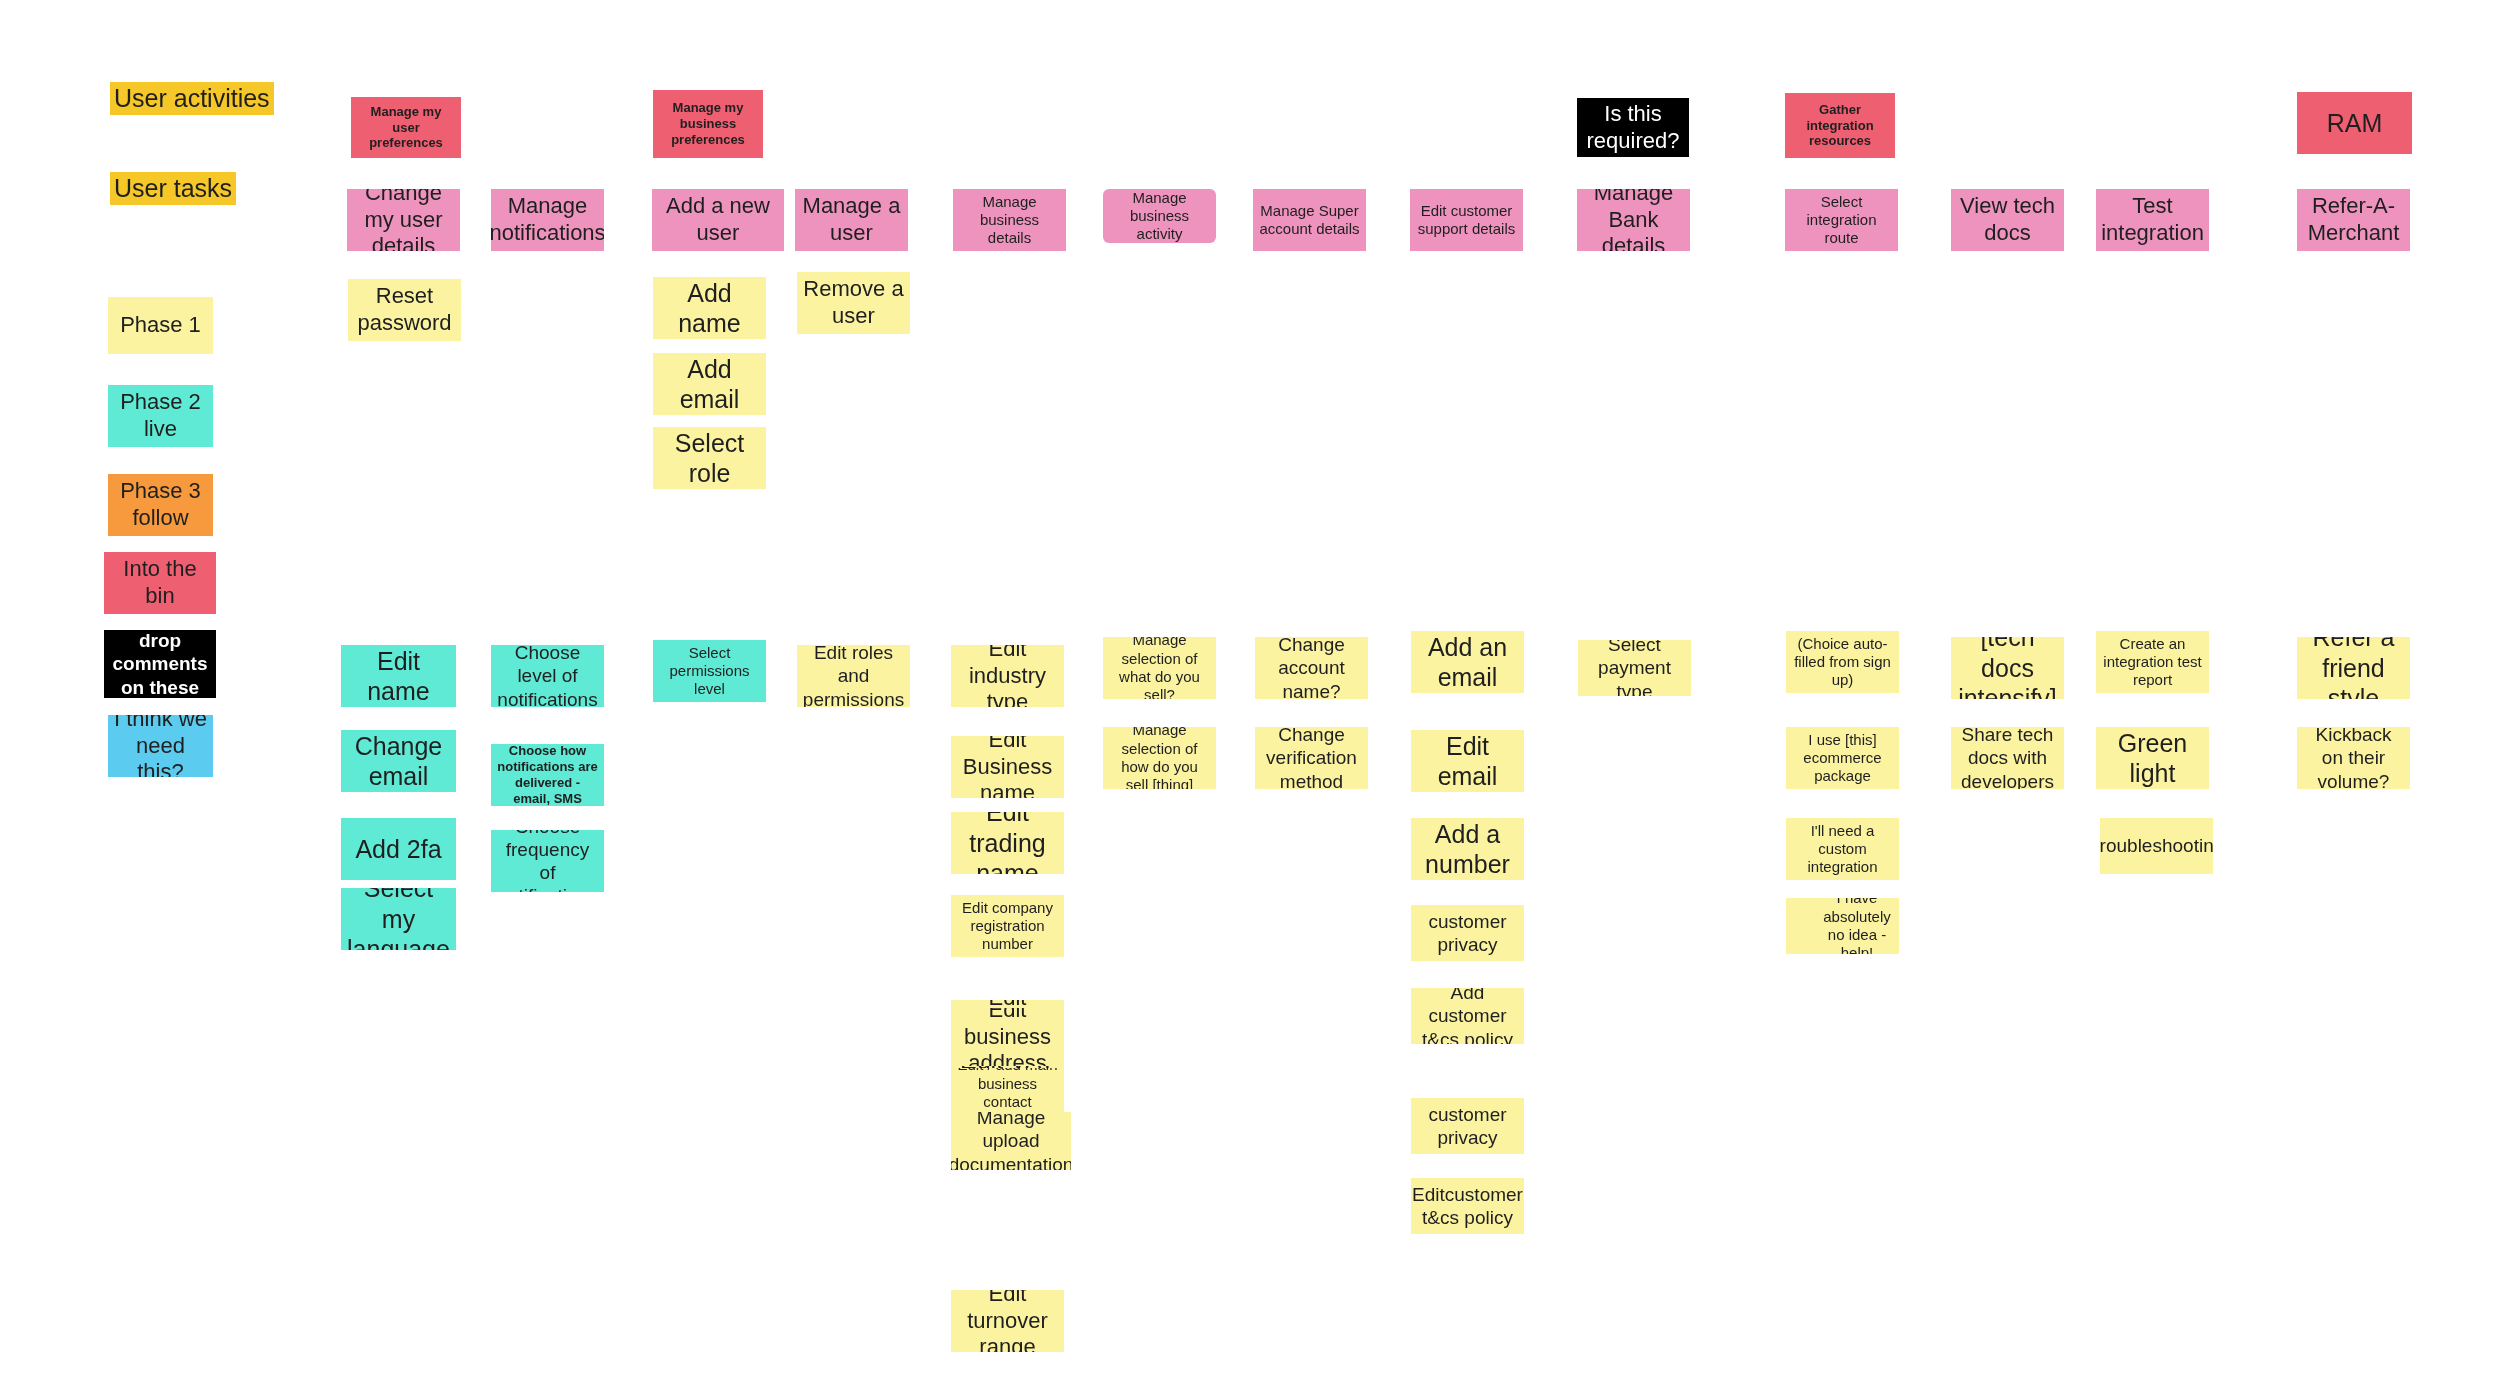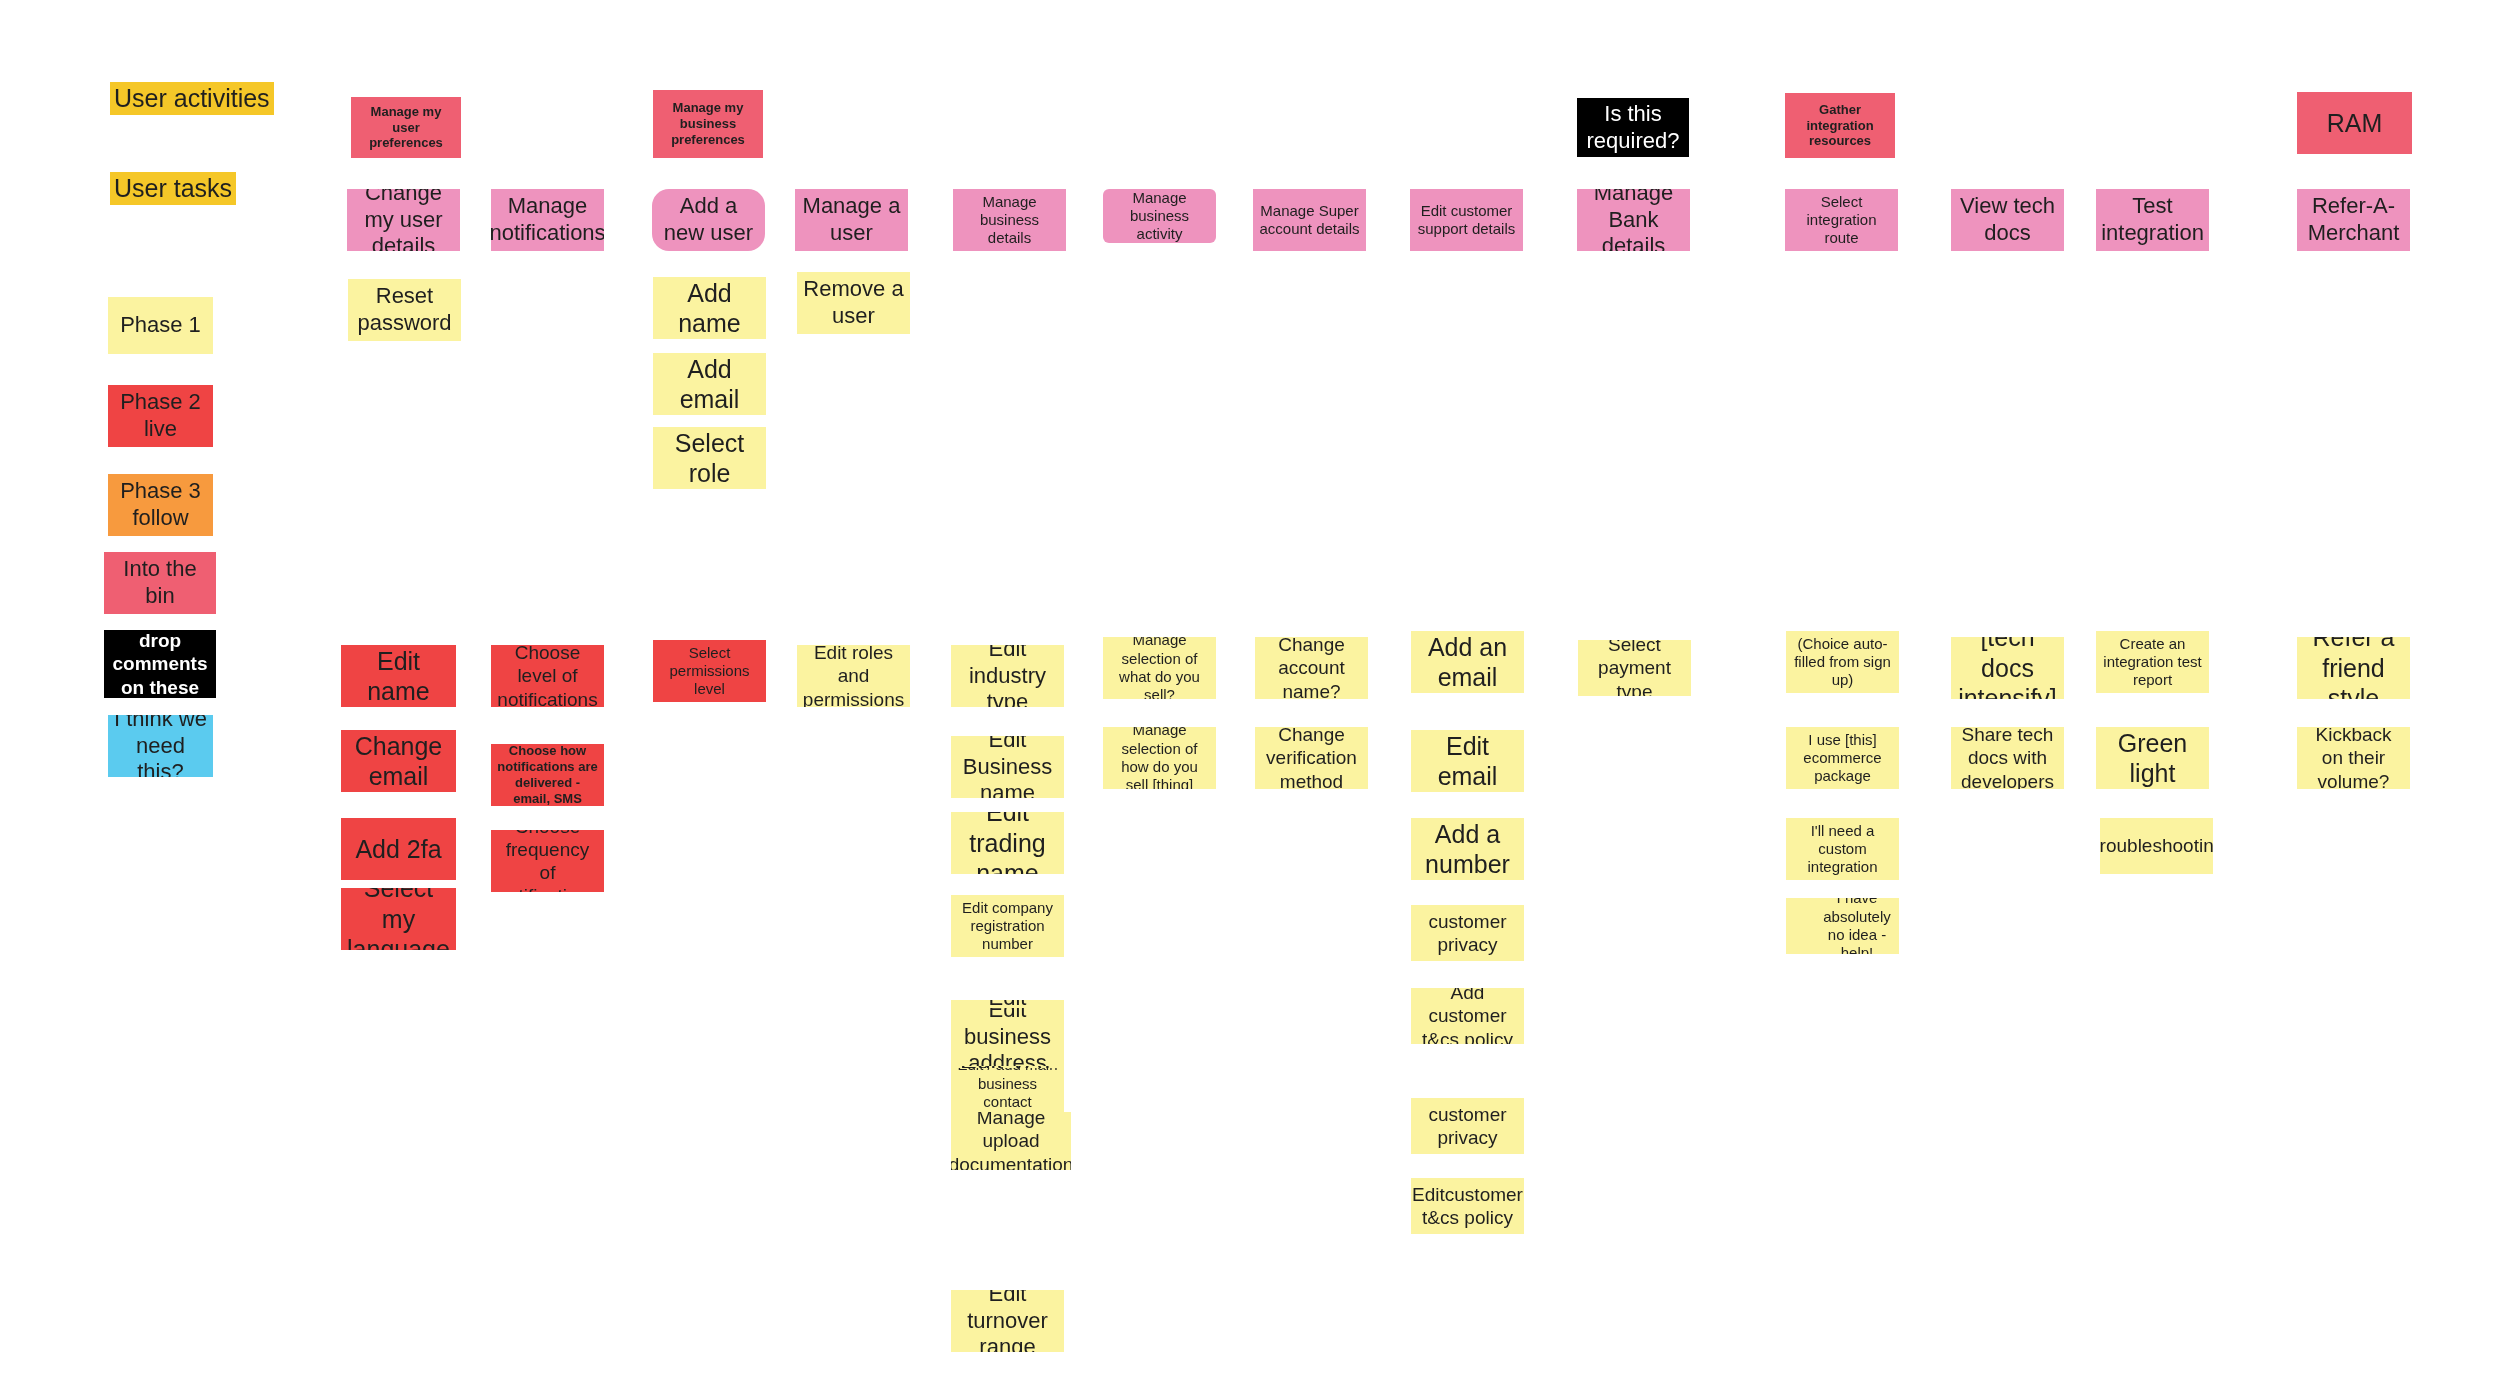--- a/index.html
+++ b/index.html
@@ -28,21 +28,21 @@
     text-align: center;
     padding: 4px 6px;
     line-height: 1.22;
     color: #1f1f1f;
     overflow: hidden;
     word-wrap: break-word;
     hyphens: none;
   }
   
   .c-yellow-light { background: #fbf3a0; }
-  .c-yellow       { background: #ef4444; }
+  .c-yellow       { background: #5eead4; }
   .c-orange       { background: #f79a3e; }
   .c-red          { background: #ef5f72; }
   .c-pink         { background: #ee93be; }
   .c-black        { background: #000000; color: #ffffff; }
   .c-blue         { background: #5bcbef; }
 
   
   .t-xs  { font-size: 13px; font-weight: 700; }
   .t-sm  { font-size: 15px; font-weight: 400; }
   .t-md  { font-size: 19px; font-weight: 400; }
@@ -89,21 +89,21 @@
   <div class="card c-black t-lg" style="left:1577px; top:98px; width:112px; height:59px;">Is this required?</div>
 
   <div class="card c-red t-xs" style="left:1785px; top:93px; width:110px; height:65px;">Gather integration resources</div>
 
   <div class="card c-red t-xl" style="left:2297px; top:92px; width:115px; height:62px;">RAM</div>
 
   <div class="card c-pink t-lg" style="left:347px; top:189px; width:113px; height:62px;">Change my user details</div>
 
   <div class="card c-pink t-lg" style="left:491px; top:189px; width:113px; height:62px;">Manage notifications</div>
 
-  <div class="card c-pink t-lg" style="left:652px; top:189px; width:113px; height:62px;border-radius:17px;">Add a new user</div>
+  <div class="card c-pink t-lg" style="left:652px; top:189px; width:132px; height:62px;">Add a new user</div>
 
   <div class="card c-pink t-lg" style="left:795px; top:189px; width:113px; height:62px;">Manage a user</div>
 
   <div class="card c-pink t-sm" style="left:953px; top:189px; width:113px; height:62px;">Manage business details</div>
 
   <div class="card c-pink t-sm" style="left:1103px; top:189px; width:113px; height:54px;border-radius:6px;">Manage business activity</div>
 
   <div class="card c-pink t-sm" style="left:1253px; top:189px; width:113px; height:62px;">Manage Super account details</div>
 
   <div class="card c-pink t-sm" style="left:1410px; top:189px; width:113px; height:62px;">Edit customer support details</div>

